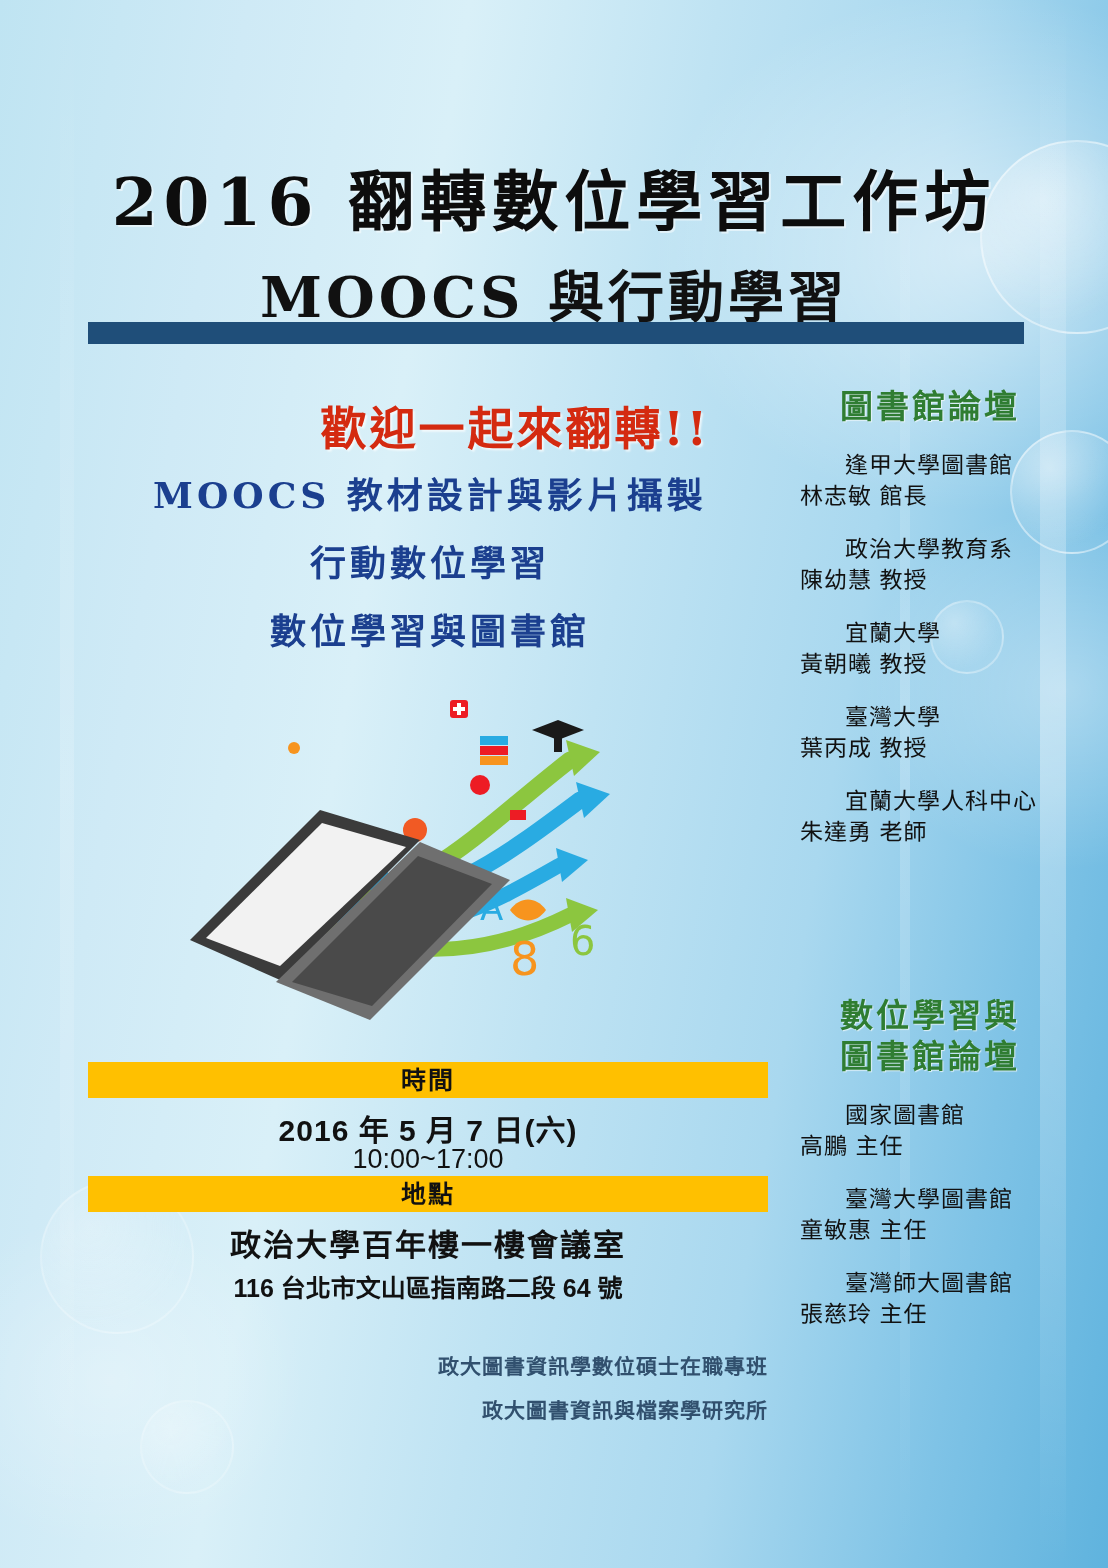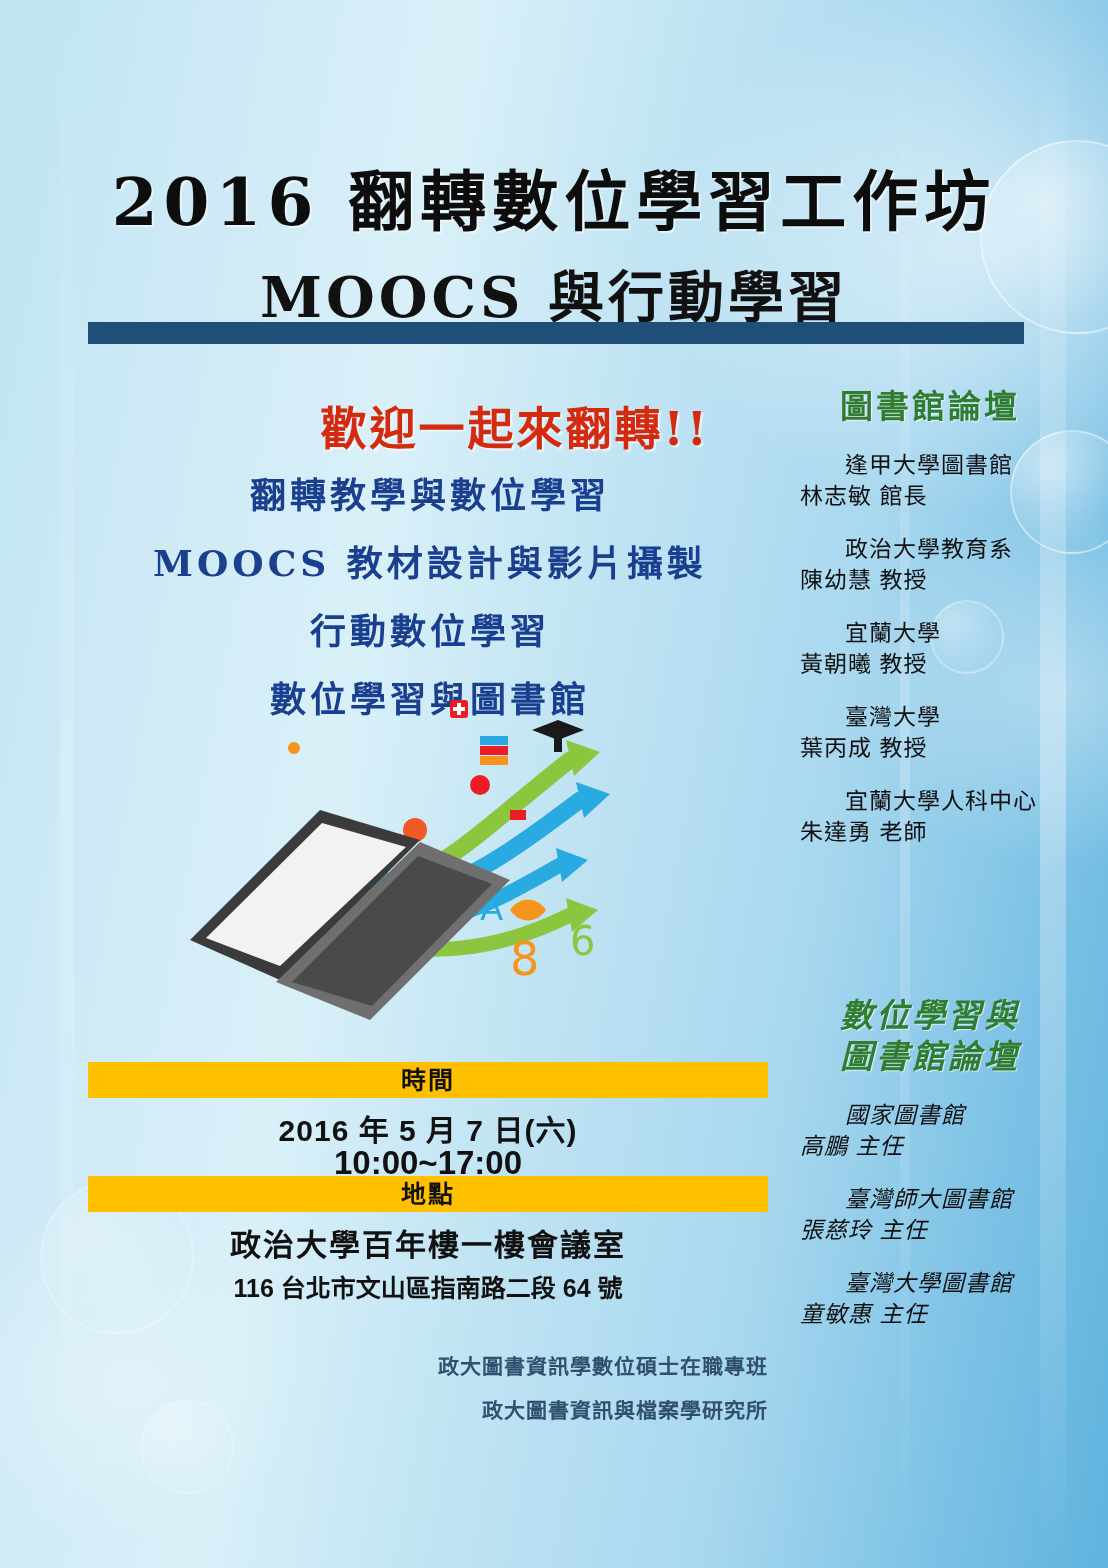--- a/index.html
+++ b/index.html
@@ -124,21 +124,21 @@
   #band-place { top: 1176px; }
 
   .info-line {
     position: absolute;
     left: 88px;
     width: 680px;
     text-align: center;
     color: #111;
   }
   #time-date { top: 1106px; font-size: 30px; font-weight: bold; letter-spacing: 1px; }
-  #time-range { top: 1144px; font-size: 33px; font-weight: bold; }
+  #time-range { top: 1144px; font-size: 27px; font-weight: normal; }
   #place-name { top: 1220px; font-size: 31px; font-weight: bold; letter-spacing: 2px; }
   #place-addr { top: 1268px; font-size: 25px; font-weight: bold; }
 
   .org {
     position: absolute;
     left: 88px;
     width: 680px;
     text-align: right;
     color: #31506e;
     font-size: 21px;
@@ -167,21 +167,21 @@
   .person {
     margin-top: 22px;
     color: #111;
     font-size: 23px;
     line-height: 1.35;
     letter-spacing: 1px;
   }
   .person .org-name { display: block; margin-left: 45px; }
   .person .who { display: block; }
 
-  .forum-block { position: absolute; left: 800px; top: 995px; width: 260px; font-style: italic; }
+  .forum-block { position: absolute; left: 800px; top: 995px; width: 260px; }
 </style>
 </head>
 <body>
 
 <div class="poster">
 
   <div class="bubble" style="left:980px;top:140px;width:190px;height:190px;"></div>
   <div class="bubble" style="left:1010px;top:430px;width:120px;height:120px;"></div>
   <div class="bubble" style="left:930px;top:600px;width:70px;height:70px;opacity:.7;"></div>
   <div class="bubble" style="left:40px;top:1180px;width:150px;height:150px;opacity:.55;"></div>
@@ -190,21 +190,20 @@
   <div class="streak" style="left:900px;top:0;width:10px;height:1568px;opacity:.6;"></div>
   <div class="streak" style="left:60px;top:0;width:14px;height:1568px;opacity:.5;"></div>
 
   <div class="title-main">2016 翻轉數位學習工作坊</div>
   <div class="title-sub">MOOCS 與行動學習</div>
   <div class="title-rule"></div>
 
   <div class="welcome">歡迎一起來翻轉!!</div>
 
   <div class="topics">
-    <div>翻轉教學與數位學習</div>
     <div>MOOCS 教材設計與影片攝製</div>
     <div>行動數位學習</div>
     <div>數位學習與圖書館</div>
   </div>
 
   <div class="illus">
     <svg width="570" height="340" viewBox="0 0 570 340" xmlns="http://www.w3.org/2000/svg">
 
       <g>
         <path d="M150,215 C250,200 300,140 390,70" stroke="#8cc63f" stroke-width="17" fill="none" stroke-linecap="round"></path>
@@ -296,22 +295,22 @@
     <div class="sec-head two-line">
       <div>數位學習與</div>
       <div>圖書館論壇</div>
     </div>
 
     <div class="person">
       <span class="org-name">國家圖書館</span>
       <span class="who">高鵬 主任</span>
     </div>
     <div class="person">
+      <span class="org-name">臺灣大學圖書館</span>
+      <span class="who">童敏惠 主任</span>
+    </div>
+    <div class="person">
       <span class="org-name">臺灣師大圖書館</span>
       <span class="who">張慈玲 主任</span>
     </div>
-    <div class="person">
-      <span class="org-name">臺灣大學圖書館</span>
-      <span class="who">童敏惠 主任</span>
-    </div>
   </div>
 
 </div>
 
 </body></html>

